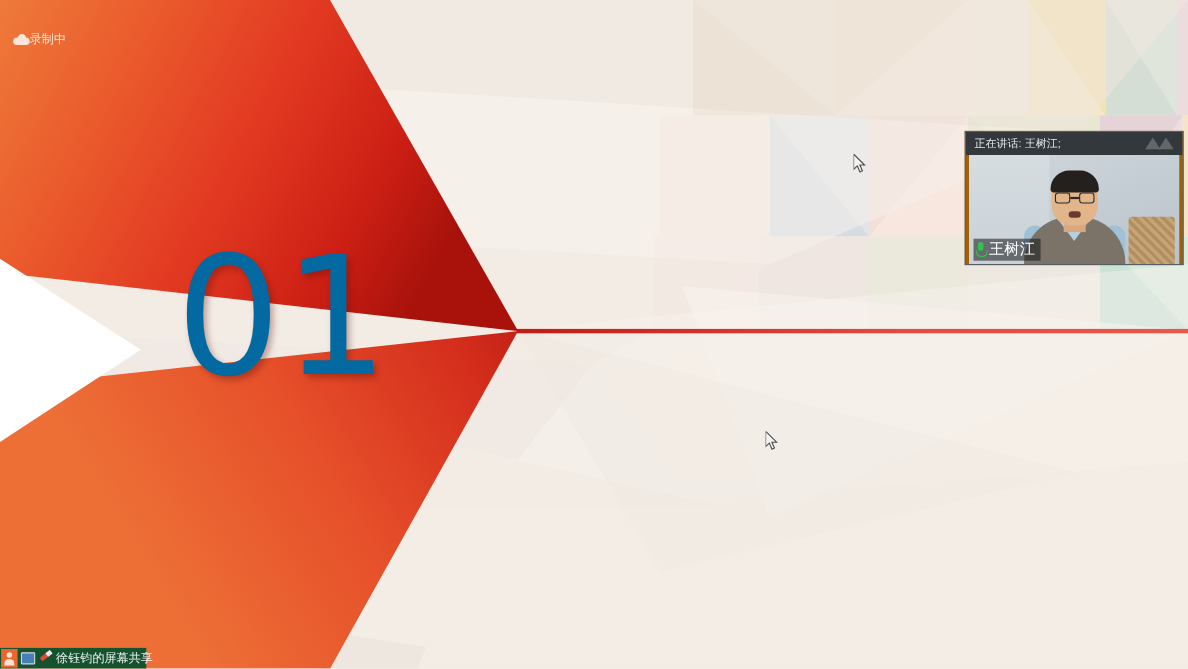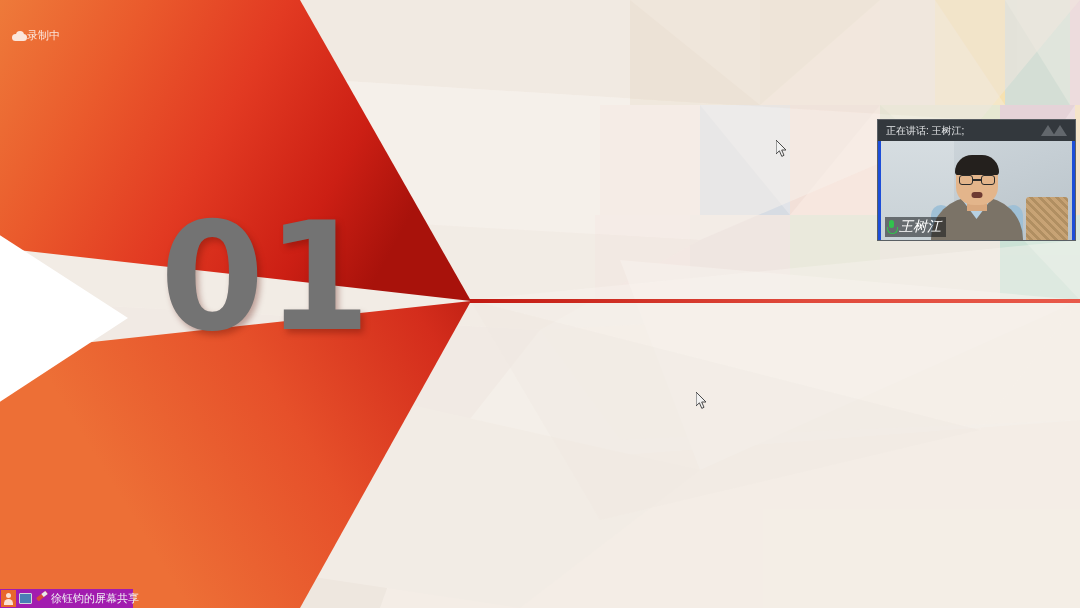--- a/index.html
+++ b/index.html
@@ -18,25 +18,25 @@
 
   
   #bg-poly { position:absolute; inset:0; }
 
   
   #arrow-band { position:absolute; inset:0; }
 
   
   #slide-number {
     position:absolute;
-    left:160px; top:202px;
+    left:160px; top:214px;
     font-family:"DejaVu Sans", sans-serif;
     font-size:150px;
-    font-weight:bold;
-    color:#737373;
+    font-weight:normal;
+    color:#0369a1;
     letter-spacing:2px;
     line-height:1;
     text-shadow:3px 4px 6px rgba(90,15,5,0.35);
     user-select:none;
   }
 
   
   #section-title {
     position:absolute;
     left:508px; top:226px;
@@ -96,21 +96,21 @@
     -webkit-text-stroke:2px #1a1a1a;
     paint-order:stroke fill;
     text-shadow:0 2px 3px rgba(0,0,0,.35);
   }
 
   
   #video-panel {
     position:absolute;
     left:877px; top:119px;
     width:199px; height:122px;
-    background:#1d4ed8;
+    background:#a16207;
     border:1px solid #5a5f64;
     overflow:hidden;
   }
   #video-header {
     position:relative;
     height:21px;
     background:#33383d;
     display:flex; align-items:center;
     padding-left:8px;
   }
@@ -206,21 +206,20 @@
     transform:translateX(-50%);
     width:11px; height:6px;
     background:#6d3a32; border-radius:3px;
   }
   #video-name {
     position:absolute;
     left:4px; bottom:4px;
     display:flex; align-items:center; gap:3px;
     background:rgba(20,22,25,.55);
     padding:1px 5px 1px 2px;
-    font-style:italic;
   }
   #video-name .name-text {
     font-size:14px; color:#ffffff; white-space:nowrap;
   }
   .mic-icon { width:9px; height:14px; position:relative; flex:none; }
   .mic-icon::before {
     content:""; position:absolute; left:2px; top:0;
     width:5px; height:8px; background:#31c24d; border-radius:3px;
   }
   .mic-icon::after {
@@ -228,21 +227,21 @@
     width:9px; height:6px;
     border:1.5px solid #31c24d; border-top:none;
     border-radius:0 0 6px 6px;
   }
 
   
   #taskbar {
     position:absolute;
     left:0; bottom:0;
     width:133px; height:19px;
-    background:#a21caf;
+    background:#14532d;
     display:flex; align-items:center;
     gap:3px; padding-left:1px;
   }
   #taskbar .tb-person {
     width:15px; height:17px;
     background:#e8672c;
     position:relative; flex:none;
   }
   #taskbar .tb-person::before {
     content:""; position:absolute; left:5px; top:3px;

